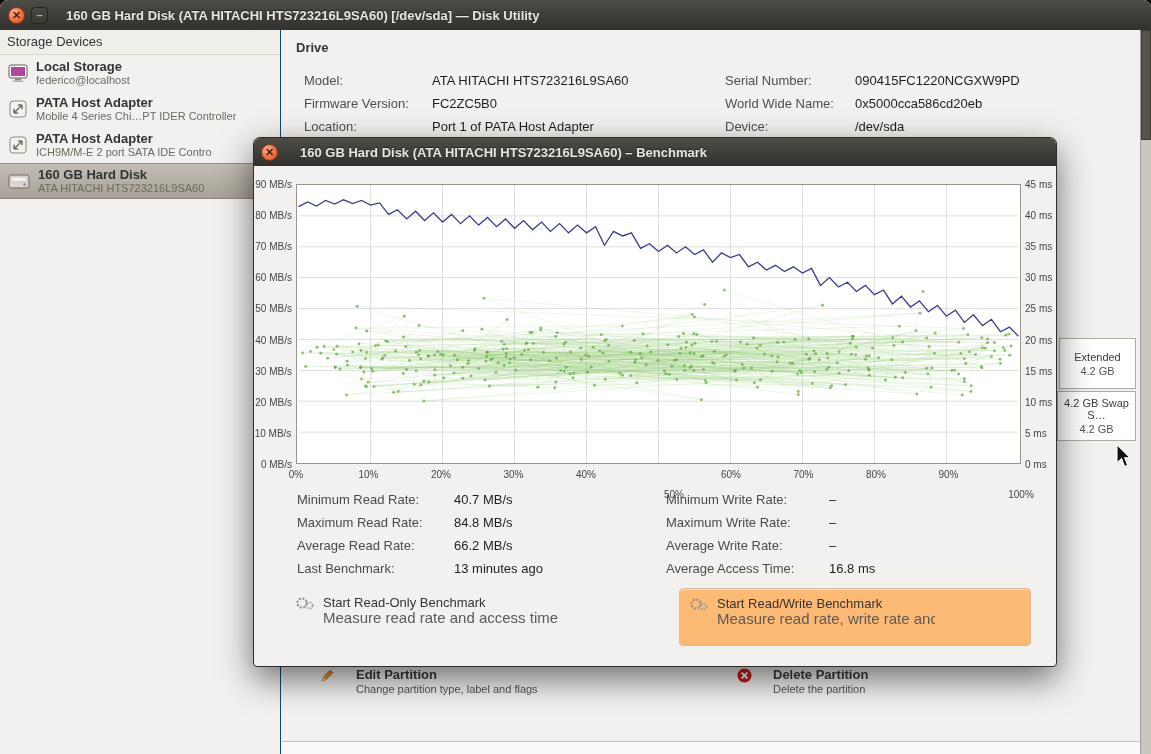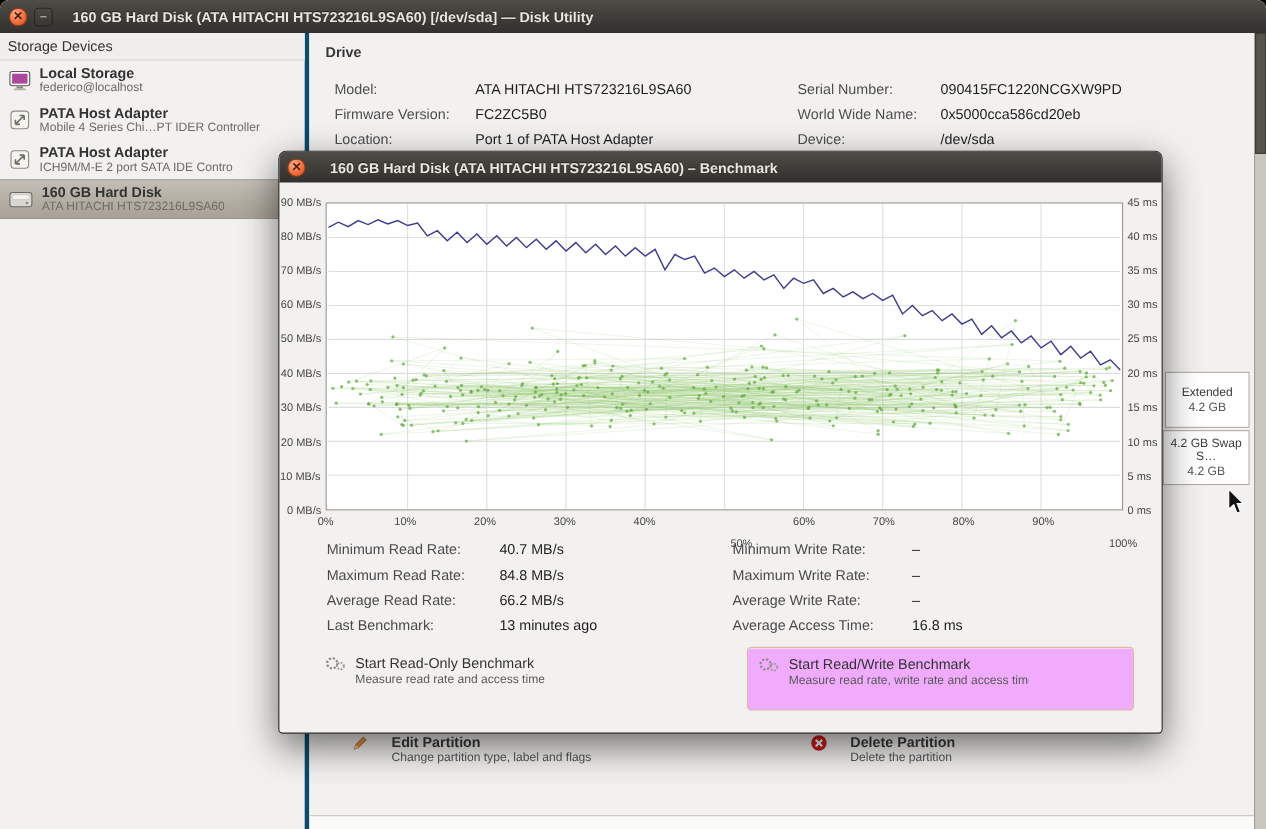--- a/index.html
+++ b/index.html
@@ -4,21 +4,21 @@
 <style>
   *{margin:0;padding:0;box-sizing:border-box}
   html,body{width:1151px;height:754px;background:#000;font-family:"Liberation Sans",sans-serif;overflow:hidden}
   .window{position:absolute;inset:0;background:#f2f1ef;border-radius:8px 8px 0 0}
   .titlebar{position:absolute;top:0;left:0;right:0;height:30px;background:linear-gradient(#4e4c47,#3a3834 70%,#33312d);border-radius:8px 8px 0 0;display:flex;align-items:center;padding-left:8px;gap:6px;z-index:3}
   .titlebar .title{margin-left:12px;font-weight:bold;font-size:13px;color:#e9e6df;text-shadow:0 -1px 0 rgba(0,0,0,.5);white-space:nowrap}
   .wbtn{width:17px;height:17px;display:flex;align-items:center;justify-content:center;font-size:11px;line-height:1;cursor:default;flex:0 0 auto}
   .close{border-radius:50%;background:radial-gradient(circle at 35% 30%,#f9b08a,#ef6e3e 55%,#d2521f);border:1px solid #8e3a16;color:#4a1d08;font-weight:bold}
   .minb{border-radius:4px;background:linear-gradient(#4a4841,#3a3832);border:1px solid #262420;color:#b8b4aa;font-weight:bold}
 
-  .sidebar{position:absolute;top:30px;left:0;width:281px;bottom:0;background:#f2f1ef;border-right:4px solid #0c4a6e;z-index:1}
+  .sidebar{position:absolute;top:30px;left:0;width:281px;bottom:0;background:#f2f1ef;border-right:1px solid #0c4a6e;z-index:1}
   .sb-header{height:25px;line-height:24px;padding-left:7px;font-size:13px;color:#333;border-bottom:1px solid #dcd8d0;background:#f0eeea}
   .sb-item{height:36px;display:flex;align-items:center;padding-left:7px;gap:7px;overflow:hidden}
   .sb-item.selected{background:linear-gradient(#c3beb5,#a7a196);border-top:1px solid #948e83;border-bottom:1px solid #8f897e}
   .sb-icon{flex:0 0 auto;display:flex}
   .sb-text{display:flex;flex-direction:column;overflow:hidden;white-space:nowrap}
   .sb-title{font-size:13px;font-weight:bold;color:#333;line-height:15px}
   .sb-sub{font-size:11px;color:#6e6a62;line-height:13px}
 
   .content{position:absolute;top:30px;left:282px;right:11px;bottom:0;z-index:1}
   .drive-title{margin:10px 0 0 14px;font-size:13px;font-weight:bold;color:#363636}
@@ -60,24 +60,24 @@
   .stats-left{position:absolute;left:43px;top:350px}
   .stats-right{position:absolute;left:412px;top:350px}
   .stat-row{display:flex;line-height:23px;font-size:13px}
   .stats-left .stat-label{width:157px}
   .stats-right .stat-label{width:163px}
   .stat-label{color:#4a4a4a}
   .stat-value{color:#1f1f1f}
 
   .bench-btn{position:absolute;display:flex;gap:8px;align-items:flex-start;padding:6px 9px;border-radius:4px}
   .ro-btn{left:32px;top:450px;width:335px}
-  .rw-btn{left:425px;top:450px;width:352px;min-height:58px;background:#f0abfc;border:1px solid #dcbb9e;box-shadow:inset 0 1px 0 rgba(255,255,255,.5)}
+  .rw-btn{left:425px;top:450px;width:352px;min-height:58px;background:#fdba74;border:1px solid #dcbb9e;box-shadow:inset 0 1px 0 rgba(255,255,255,.5)}
   .bb-icon{margin-top:1px;display:flex}
   .bb-title{font-size:13px;color:#333;line-height:17px}
-  .bb-sub{font-size:11px;color:#5a5a5a;line-height:14px}
+  .bb-sub{font-size:15px;color:#5a5a5a;line-height:14px}
   .rw-btn .bb-sub{max-width:218px}
 
   .cursor{position:absolute;left:1116px;top:444px;z-index:50}
 </style>
 </head>
 <body>
 
 <div class="window">
 
   <div class="titlebar">

